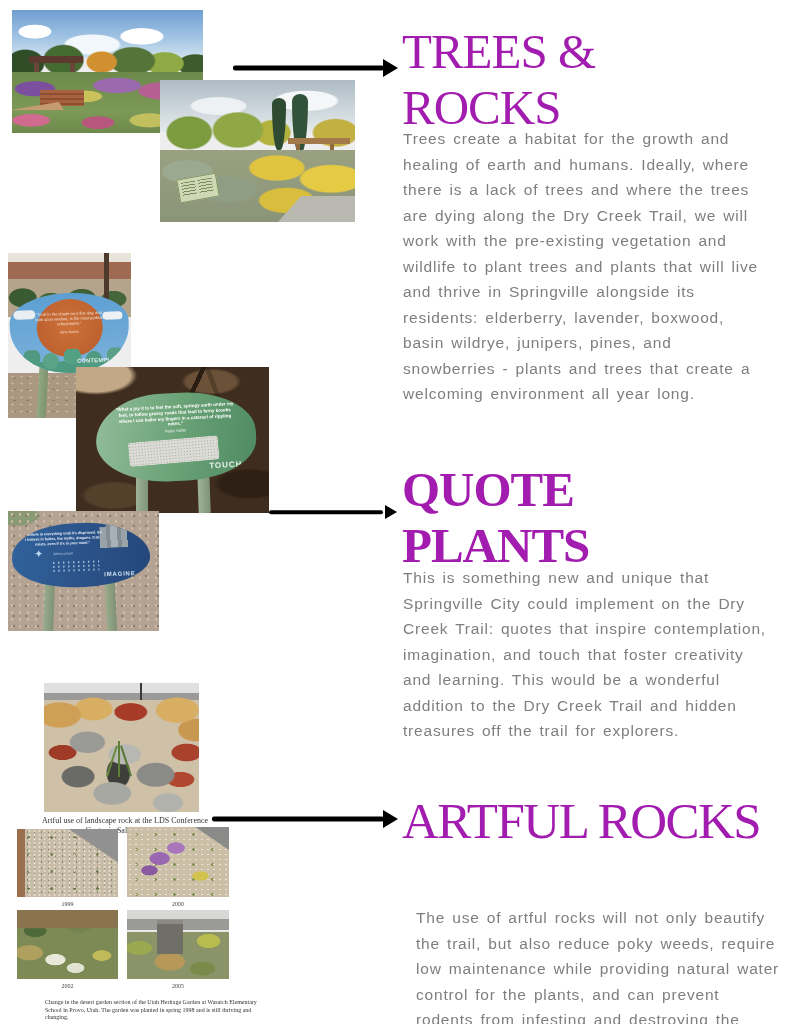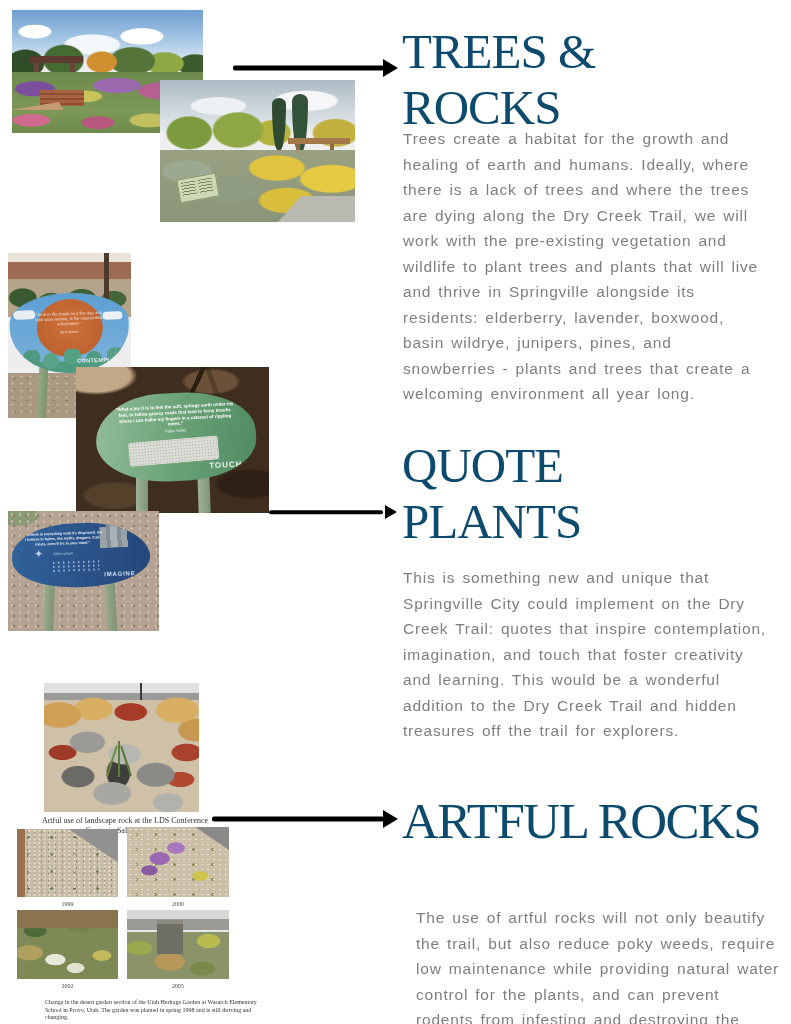--- a/index.html
+++ b/index.html
@@ -2,21 +2,21 @@
 <html><head>
 <meta charset="utf-8">
 <style>
   html,body{margin:0;padding:0;background:#ffffff;}
   .page{position:relative;width:791px;height:1024px;background:#ffffff;overflow:hidden;
         font-family:"Liberation Sans", sans-serif;}
   .photo{position:absolute;overflow:hidden;background:#eee;}
   .layer{position:absolute;}
 
   
-  .heading{position:absolute;left:402px;color:#0c4a6e;
+  .heading{position:absolute;left:402px;color:#a21caf;
            font-family:"Liberation Serif","DejaVu Serif",serif;
            font-weight:500;font-size:49px;line-height:56px;letter-spacing:-1px;white-space:nowrap;}
   .heading.rocks{font-size:51px;letter-spacing:-1.5px;}
   .body-text{position:absolute;left:403px;width:366px;color:#7e7e7e;
              font-weight:300;font-size:15.5px;line-height:25.5px;
              letter-spacing:.8px;word-spacing:2px;}
 
   
   .arrow{position:absolute;height:20px;}
   .arrow .shaft{position:absolute;left:0;top:50%;transform:translateY(-50%);
@@ -344,21 +344,21 @@
       <div class="layer p3-attrib">John Lennon</div>
       <div class="layer p3-label">IMAGINE</div>
     </div>
   </div>
 
   <div class="arrow thin" style="left:269px;top:502px;width:127px;">
     <span class="shaft"></span>
     <span class="head"></span>
   </div>
 
-  <div class="heading" style="top:438px;">
+  <div class="heading" style="top:462px;font-weight:bold;">
     <div>QUOTE</div>
     <div>PLANTS</div>
   </div>
   <p class="body-text" style="top:565px;margin:0;">This is something new and unique that Springville City could implement on the Dry Creek Trail: quotes that inspire contemplation, imagination, and touch that foster creativity and learning. This would be a wonderful addition to the Dry Creek Trail and hidden treasures off the trail for explorers.</p>
 
   <div class="photo rockphoto">
     <div class="layer rk-base"></div>
     <div class="layer rk-pole"></div>
     <div class="layer rk-grass"></div>
     <div class="layer rk-red"></div>

